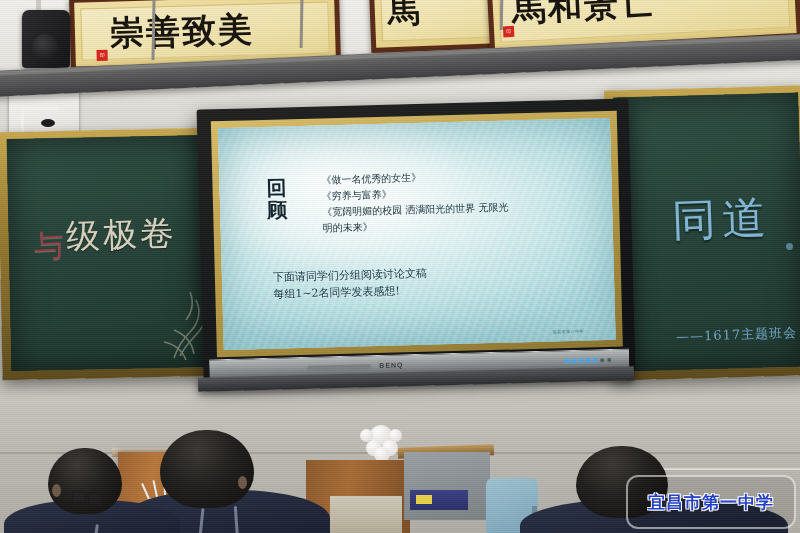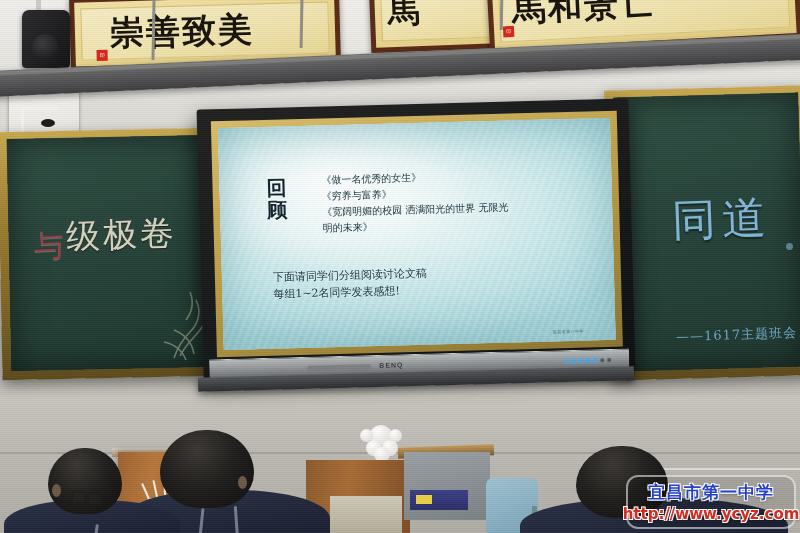--- a/index.html
+++ b/index.html
@@ -397,17 +397,16 @@
     <div class="head"></div>
     <div class="ear"></div>
     <div class="glasses">
       <i style="left:0;"></i>
         <i style="right:0;"></i>
     </div>
   </div>
 
   <div class="wm">
     <div class="wm-cn">宜昌市第一中学</div>
-    <div class="wm-url">http://www.ycyz.com</div>
   </div>
 
   <div class="noise"></div>
 </div>
 
 </body></html>

